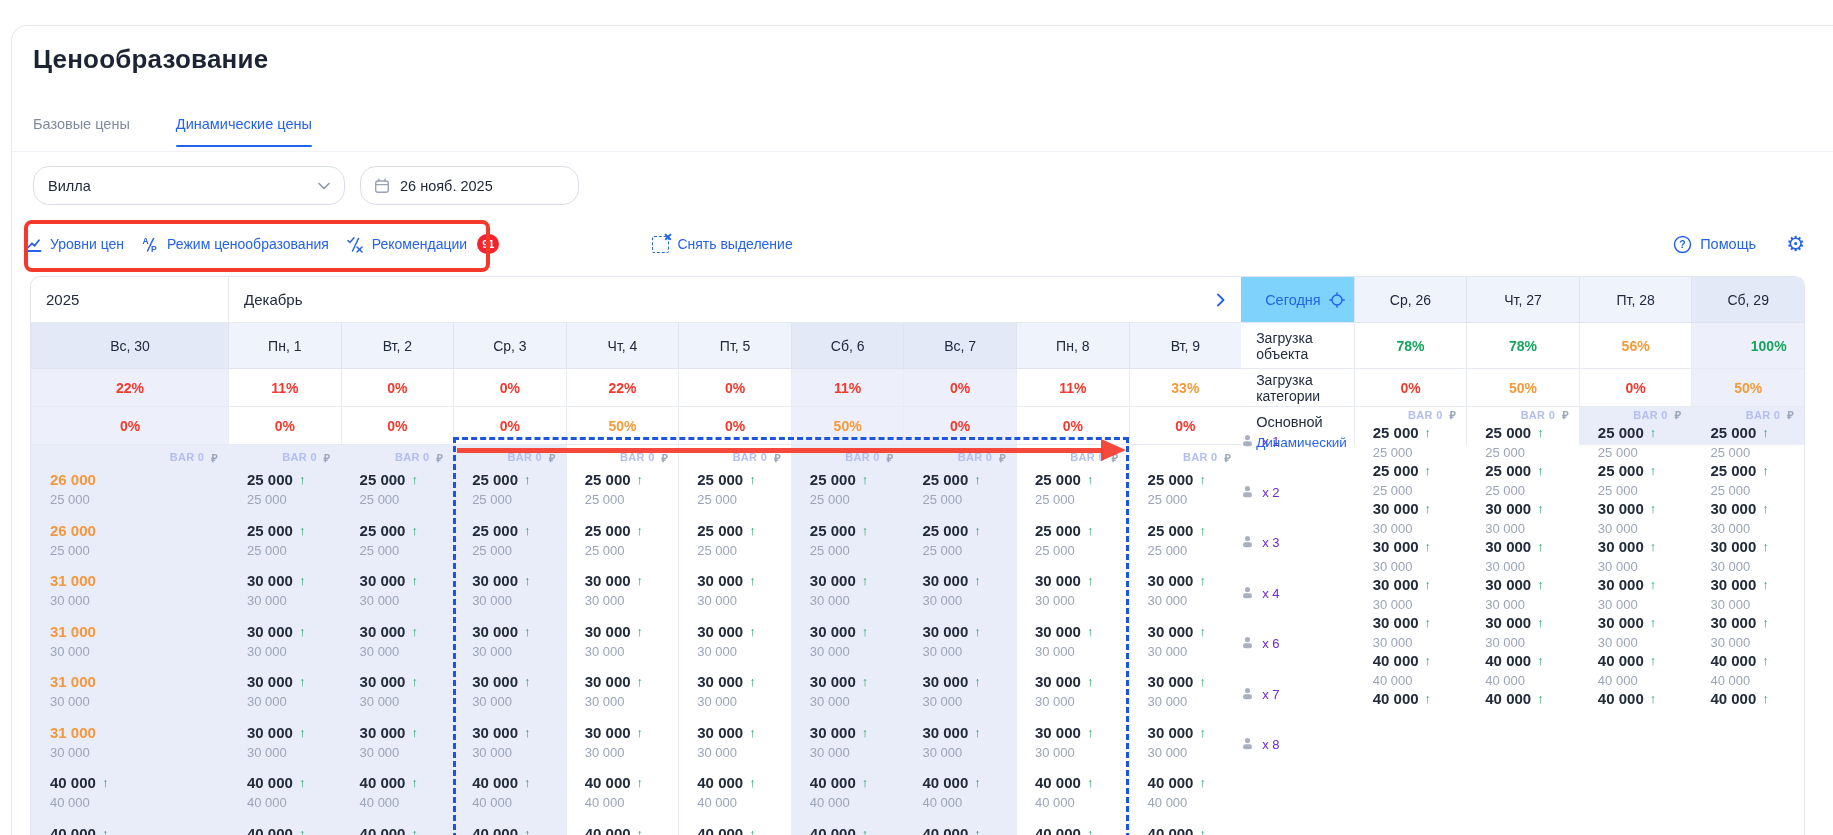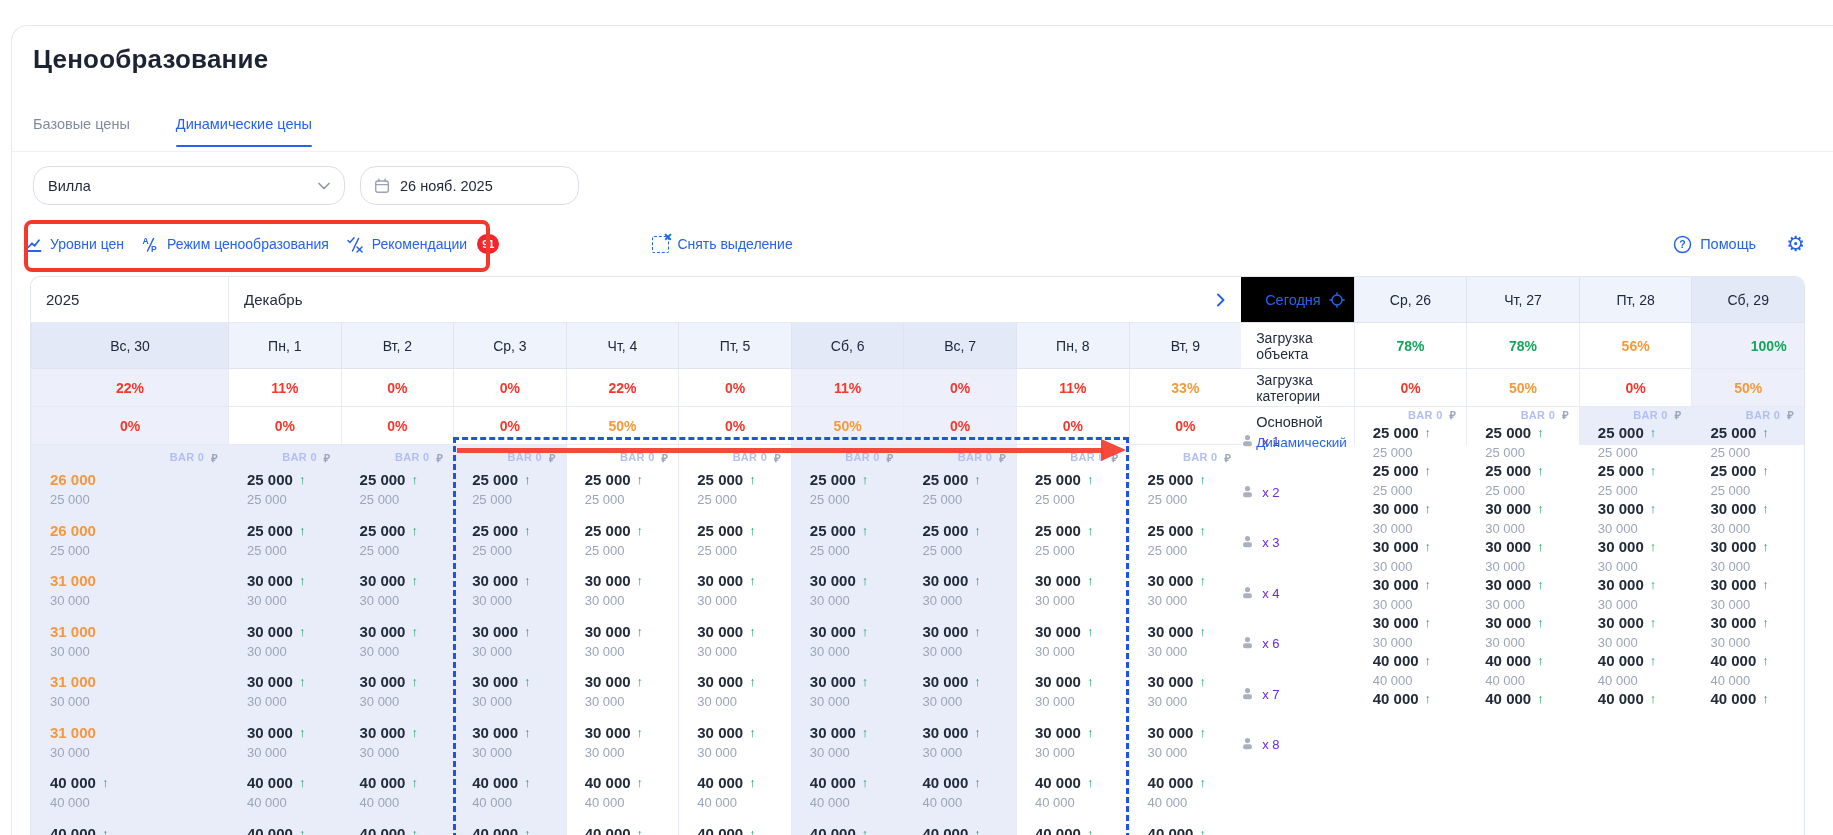--- a/index.html
+++ b/index.html
@@ -37,21 +37,21 @@
   .help-link{display:flex;align-items:center;gap:8px;color:#2563eb;font-weight:500;}
   .gear{font-size:21px;color:#2563eb;line-height:20px;}
   
   .grid{position:absolute;left:30px;top:276px;width:1775px;height:559px;background:#fff;
     border:1px solid #e2e6ee;border-bottom:none;border-radius:10px 10px 0 0;box-sizing:border-box;overflow:hidden;
     display:grid;grid-template-columns:197px repeat(14,1fr);grid-template-rows:46px 46px 38px 38px 1fr;}
   .m-cell{display:flex;align-items:center;font-size:15px;color:#232c3d;border-bottom:1px solid #e7eaf1;padding:0 15px;position:relative;box-sizing:border-box;}
   .m-nov{grid-column:span 5;border-left:1px solid #e7eaf1;gap:11px;}
   .m-nov::after{content:"";position:absolute;left:0;bottom:0;width:20%;height:3px;background:#2563eb;}
   .m-dec{grid-column:span 9;border-left:1px solid #e7eaf1;justify-content:space-between;}
-  .d-today{background:#000000;border-bottom:1px solid #dfe4f0;display:flex;align-items:center;justify-content:flex-end;
+  .d-today{background:#7dd3fc;border-bottom:1px solid #dfe4f0;display:flex;align-items:center;justify-content:flex-end;
     gap:8px;padding-right:9px;color:#2563eb;font-size:14.5px;box-sizing:border-box;}
   .d-cell{background:#eef3fc;border-left:1px solid #dfe4f0;border-bottom:1px solid #dfe4f0;display:flex;align-items:center;
     justify-content:center;font-size:14px;color:#202a3e;font-weight:500;box-sizing:border-box;}
   .d-cell.wknd{background:#e3e9f7;}
   .load-label{display:flex;align-items:center;padding-left:15px;font-size:14px;color:#232c3c;border-bottom:1px solid #e7eaf1;box-sizing:border-box;}
   .load-cell{display:flex;align-items:center;justify-content:center;font-size:14px;font-weight:600;
     border-left:1px solid #e9ecf3;border-bottom:1px solid #e7eaf1;box-sizing:border-box;}
   .load-cell.wknd{background:#edf0fa;}
   .price-label-cell{position:relative;box-sizing:border-box;}
   .grp-name{position:absolute;left:15px;top:7px;font-size:14.5px;color:#232c3c;}

